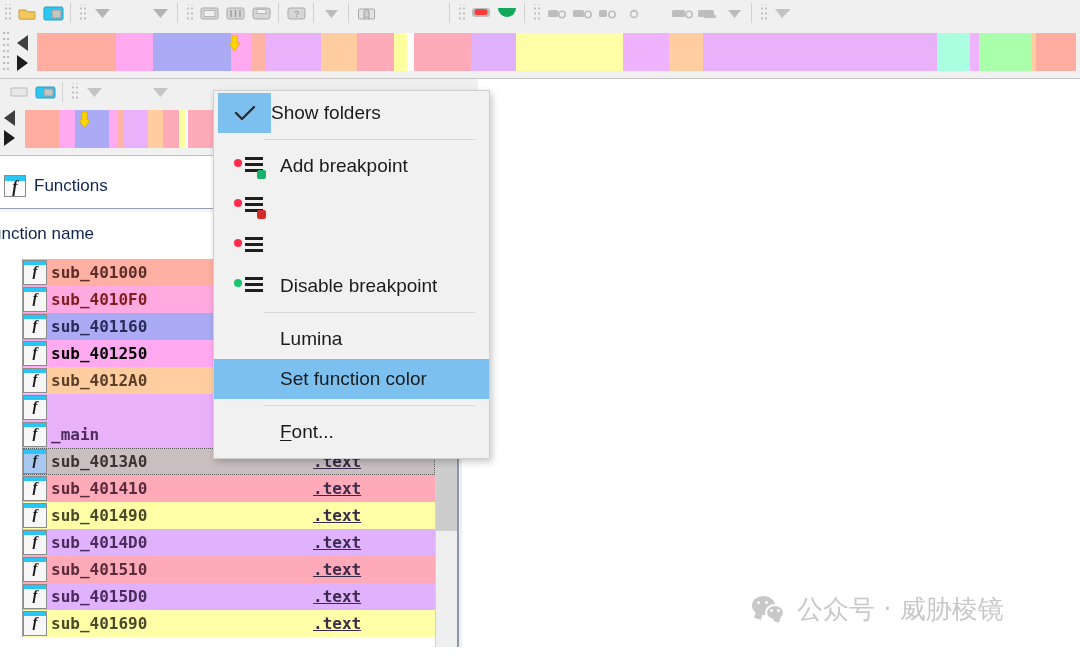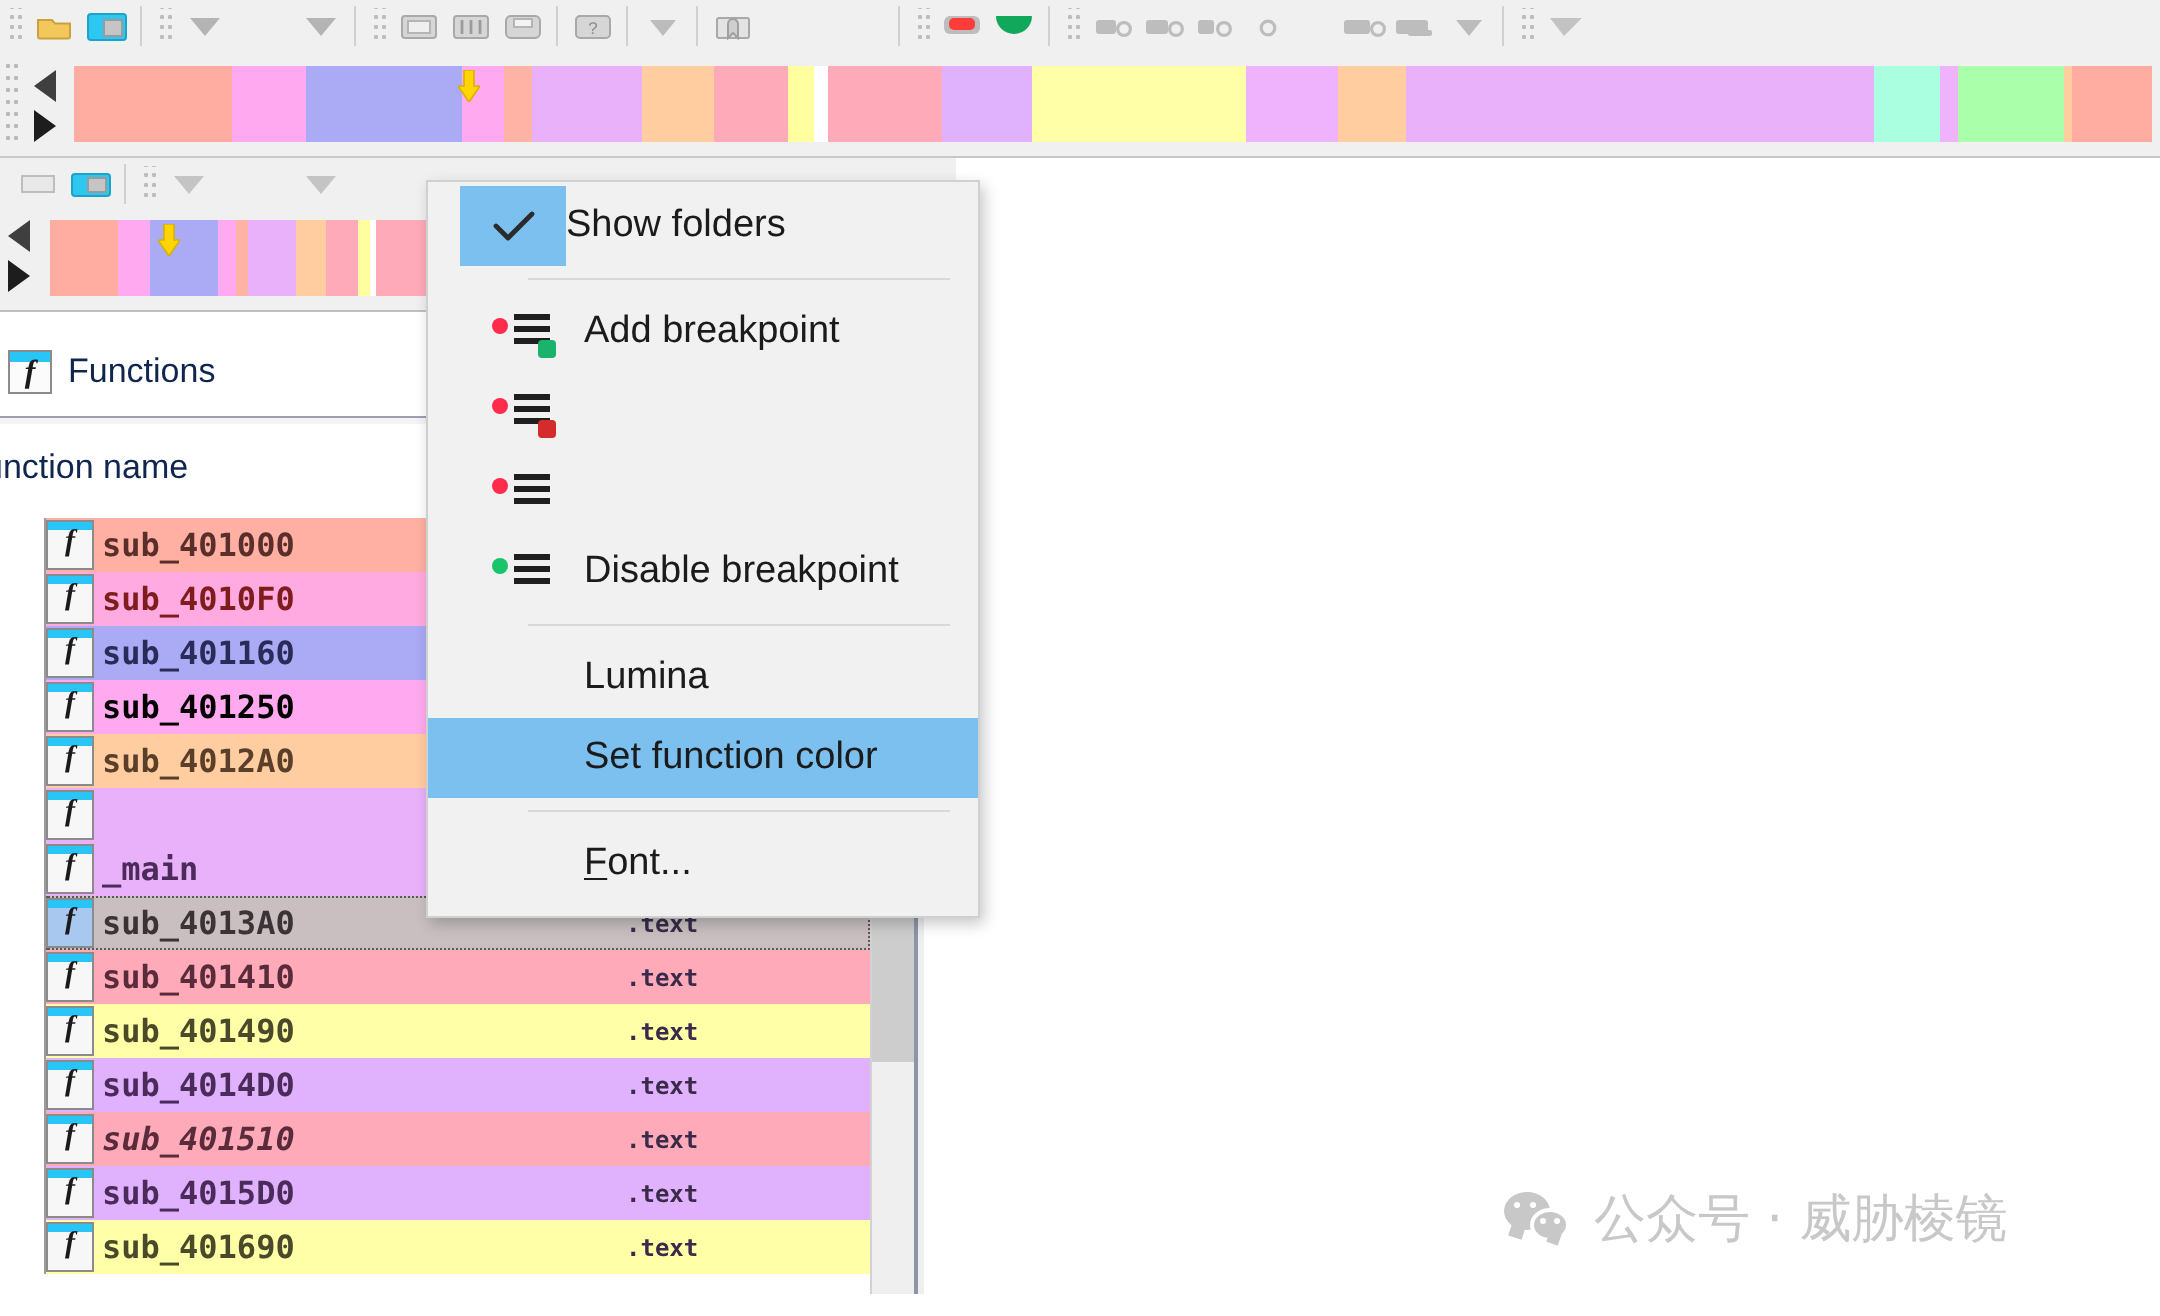--- a/index.html
+++ b/index.html
@@ -137,22 +137,22 @@
     position:absolute; left:0; right:0; top:3px; text-align:center;
     font-family:"Liberation Serif", serif; font-style:italic; font-weight:700;
     font-size:15px; color:#1a1a1a; line-height:15px;
   }
   .fn-row .row-name {
     font-family:"DejaVu Sans Mono", monospace; font-size:16px; font-weight:700;
     color:#4e2b4a; letter-spacing:0px; white-space:nowrap;
     flex: 0 0 auto; width:262px;
   }
   .fn-row .row-seg {
-    font-family:"DejaVu Sans Mono", monospace; font-size:12px; font-weight:700;
-    color:#3a2b4a; white-space:nowrap;
+    font-family:"DejaVu Sans Mono", monospace; font-size:16px; font-weight:700;
+    color:#3a2b4a; white-space:nowrap;text-decoration:underline;
   }
   .fn-row.selected .row-ico { background:#a8c8ef; }
   .fn-row.selected { outline:1px dotted #5a5a5a; outline-offset:-1px; }
 
   
   .list-scroll {
     position:absolute; left:435px; top:457px; width:26px; height:190px;
     background:#efefef; border-left:1px solid #d2d2d2;
   }
   .list-scroll .thumb {
@@ -166,21 +166,21 @@
   
   .ctx-menu {
     position:absolute; left:213px; top:90px; width:275px;
     background:#f1f1f1; border:1px solid #d0d0d0;
     box-shadow: 2px 3px 7px rgba(0,0,0,0.22);
     padding: 2px 0 6px 0;
     z-index: 50;
   }
   .ctx-item {
     position:relative; height:40px; display:flex; align-items:center;
-    padding-left:16px; box-sizing:border-box;
+    padding-left:4px; box-sizing:border-box;
   }
   .ctx-item .ctx-ico {
     width:62px; height:40px; flex:0 0 auto;
     display:flex; align-items:center; justify-content:center;
   }
   .ctx-item .ctx-label {
     font-size:19px; color:#1b1b1b; font-family:"Liberation Sans", sans-serif;
     white-space:nowrap;
   }
   .ctx-item.highlight { background:#7cc0f0; }
@@ -538,21 +538,21 @@
         <span class="row-ico">
           <span class="f-glyph">f</span>
         </span>
         <span class="row-name" style="color: rgb(74, 43, 90);">sub_4014D0</span>
         <span class="row-seg">.text</span>
       </div>
       <div class="fn-row" style="background: rgb(255, 170, 185);">
         <span class="row-ico">
           <span class="f-glyph">f</span>
         </span>
-        <span class="row-name" style="color: rgb(90, 43, 58); font-style: italic;">sub_401510</span>
+        <span class="row-name" style="color: rgb(90, 43, 58);">sub_401510</span>
         <span class="row-seg">.text</span>
       </div>
       <div class="fn-row" style="background: rgb(224, 178, 253);">
         <span class="row-ico">
           <span class="f-glyph">f</span>
         </span>
         <span class="row-name" style="color: rgb(74, 43, 90);">sub_4015D0</span>
         <span class="row-seg">.text</span>
       </div>
       <div class="fn-row" style="background: rgb(255, 255, 168);">

